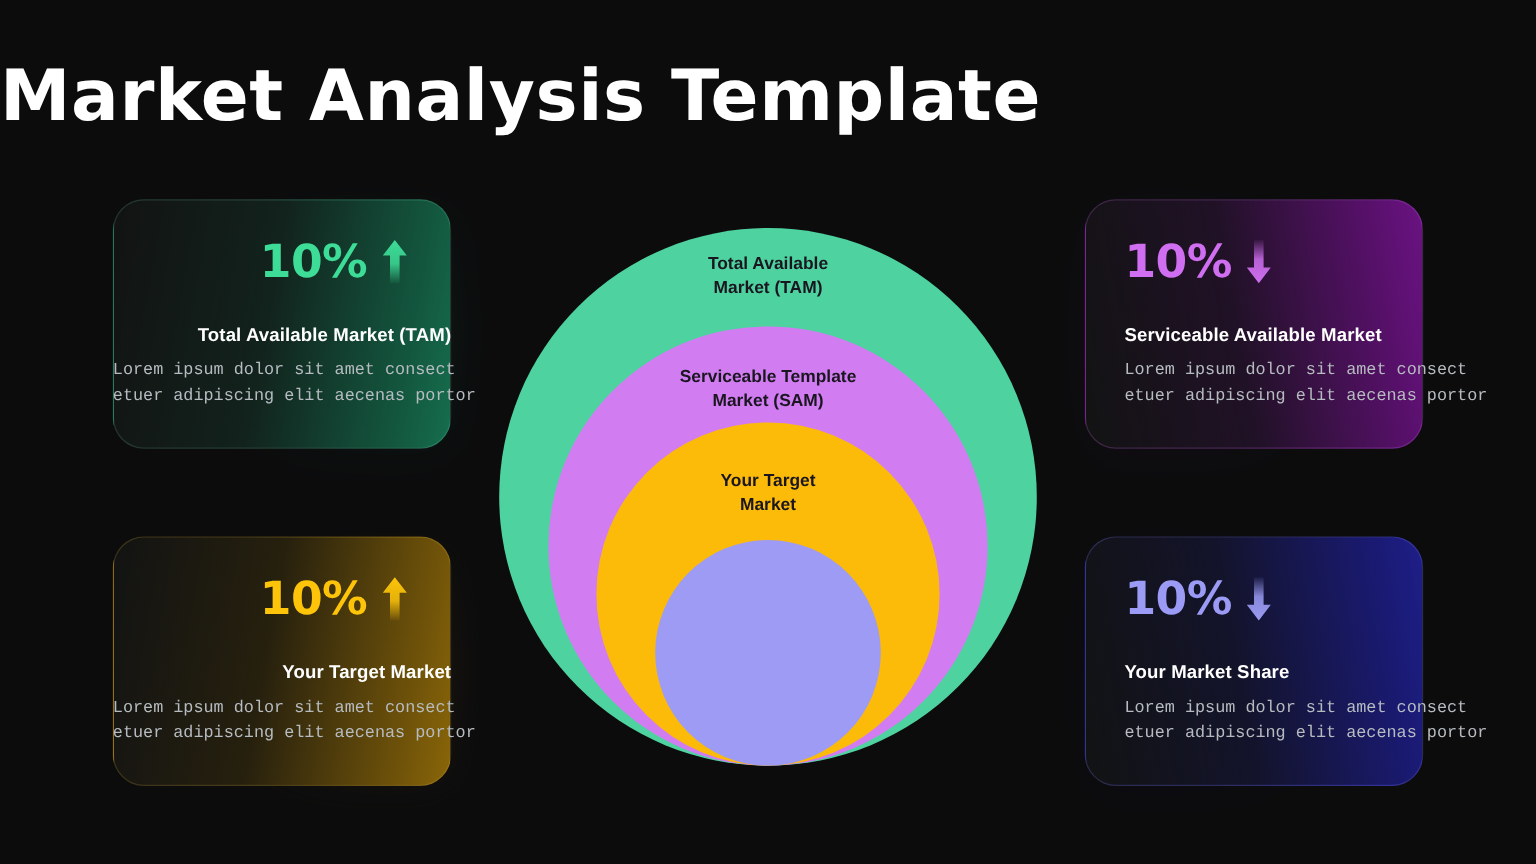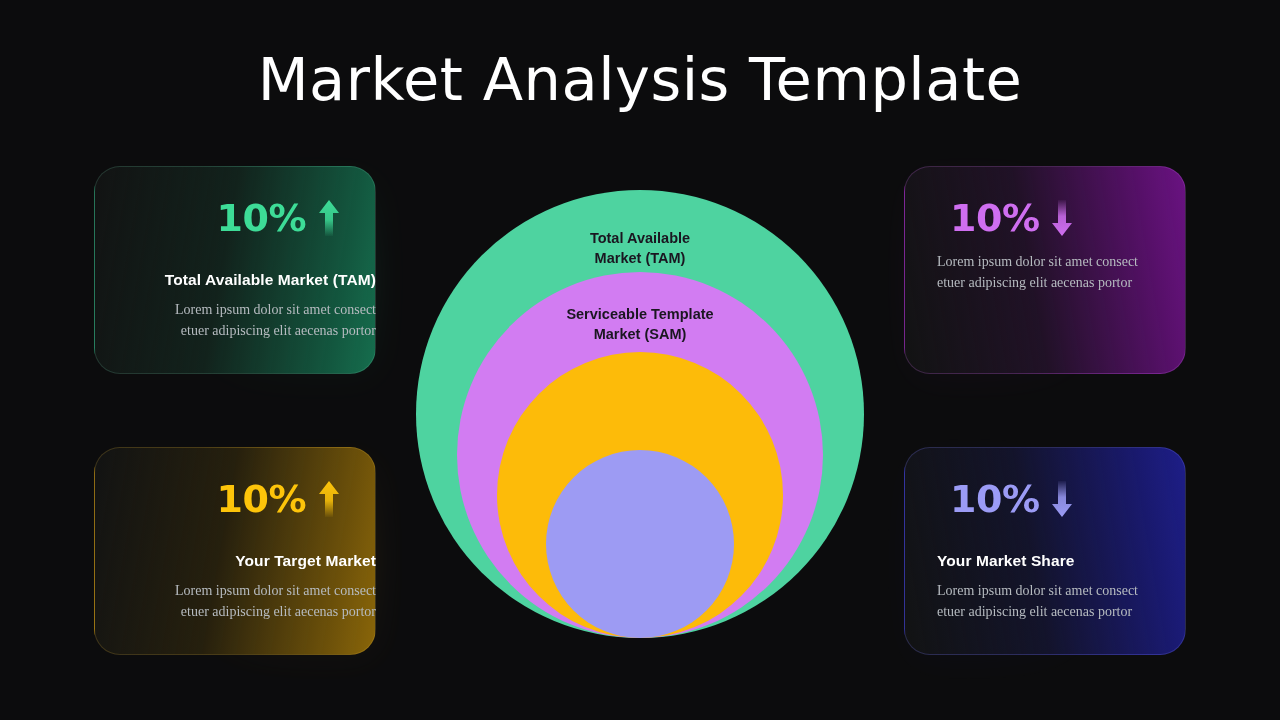--- a/index.html
+++ b/index.html
@@ -23,24 +23,24 @@
     height: 720px;
     background: #0c0c0d;
   }
 
   
   .page-title {
     position: absolute;
     top: 44px;
     left: 0;
     width: 1280px;
-    text-align: center;
+    text-align: left;
     font-size: 59px;
     line-height: 72px;
-    font-weight: 400;
+    font-weight: 700;
     letter-spacing: 0.5px;
     color: #ffffff;
     font-family: "DejaVu Sans", sans-serif;
     white-space: nowrap;
   }
 
   
   .card {
     position: absolute;
     width: 282px;
@@ -61,21 +61,20 @@
     position: relative;
     z-index: 2;
     height: 100%;
   }
 
   .stat-row {
     display: flex;
     align-items: center;
     gap: 12px;
     height: 48px;
-    margin-left: 13px;
   }
 
   .stat-value {
     font-size: 38px;
     font-weight: 700;
     line-height: 44px;
     letter-spacing: -0.5px;
     font-family: "DejaVu Sans", sans-serif;
   }
 
@@ -93,21 +92,21 @@
     letter-spacing: 0.1px;
     margin-top: 28px;
     white-space: nowrap;
   }
 
   .card-body {
     font-size: 14px;
     line-height: 21px;
     color: #b6bbc0;
     margin-top: 9px;
-    font-family: Liberation Serif, serif;
+    font-family: Liberation Mono, monospace;
     white-space: nowrap;
   }
 
   
   .card-left .content { padding-left: 0; }
   .card-left .stat-row { justify-content: flex-end; padding-right: 36px; }
   .card-left .card-title { text-align: right; padding-right: 0px; }
   .card-left .card-body  { text-align: right; padding-right: 0px; }
 
   
@@ -188,21 +187,21 @@
     color: #1a1620;
     white-space: pre-line;
     width: 260px;
   }
 
   #ring-tam    { width: 448px; height: 448px; top: 0px;   background: #4ed3a0; }
   #ring-sam    { width: 366px; height: 366px; top: 82px;  background: #d27cf2; }
   #ring-target { width: 286px; height: 286px; top: 162px; background: #fdbb09; }
   #ring-share  { width: 188px; height: 188px; top: 260px; background: #9d9bf3; }
 
-  #label-tam    { top: 38px; }
+  #label-tam    { top: 20px; }
   #label-sam    { top: 114px; }
   #label-target { top: 201px; }
   #label-share  { top: 339px; }
 </style>
 </head>
 <body>
 
 <div class="slide">
 
   <div class="page-title">Market Analysis Template</div>
@@ -240,20 +239,21 @@
           <defs>
             <linearGradient id="gSamArrow" x1="0" y1="0" x2="0" y2="1">
               <stop offset="0%" stop-color="#cf6ef0" stop-opacity="0.05"></stop>
               <stop offset="45%" stop-color="#cf6ef0" stop-opacity="0.85"></stop>
               <stop offset="100%" stop-color="#cf6ef0" stop-opacity="1"></stop>
             </linearGradient>
           </defs>
           <path d="M11 38 L21 25 L15 25 L15 2 L7 2 L7 25 L1 25 Z" fill="url(#gSamArrow)"></path>
         </svg>
       </div>
+      <div class="card-title">Serviceable Available Market</div>
       <div class="card-body">Lorem ipsum dolor sit amet consect</div>
       <div class="card-body" style="margin-top:0">etuer adipiscing elit aecenas portor</div>
     </div>
   </div>
 
   <div class="card card-left" id="card-target">
     <div class="glow"></div>
     <div class="surface"></div>
     <div class="content">
       <div class="stat-row">
@@ -301,15 +301,17 @@
   <div class="venn">
     <div class="ring" id="ring-tam"></div>
     <div class="ring" id="ring-sam"></div>
     <div class="ring" id="ring-target"></div>
     <div class="ring" id="ring-share"></div>
 
     <div class="ring-label" id="label-tam">Total Available
 Market (TAM)</div>
     <div class="ring-label" id="label-sam">Serviceable Template
 Market (SAM)</div>
+    <div class="ring-label" id="label-target">Your Target
+Market</div>
   </div>
 
 </div>
 
 </body></html>

